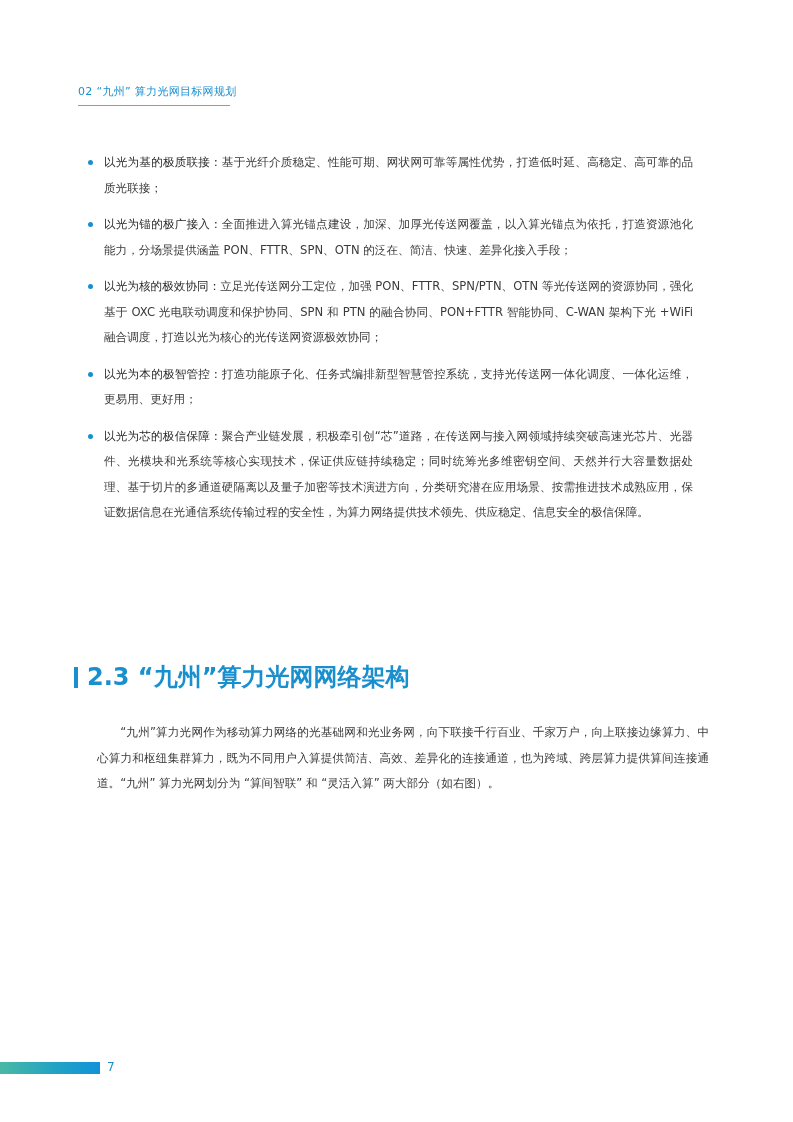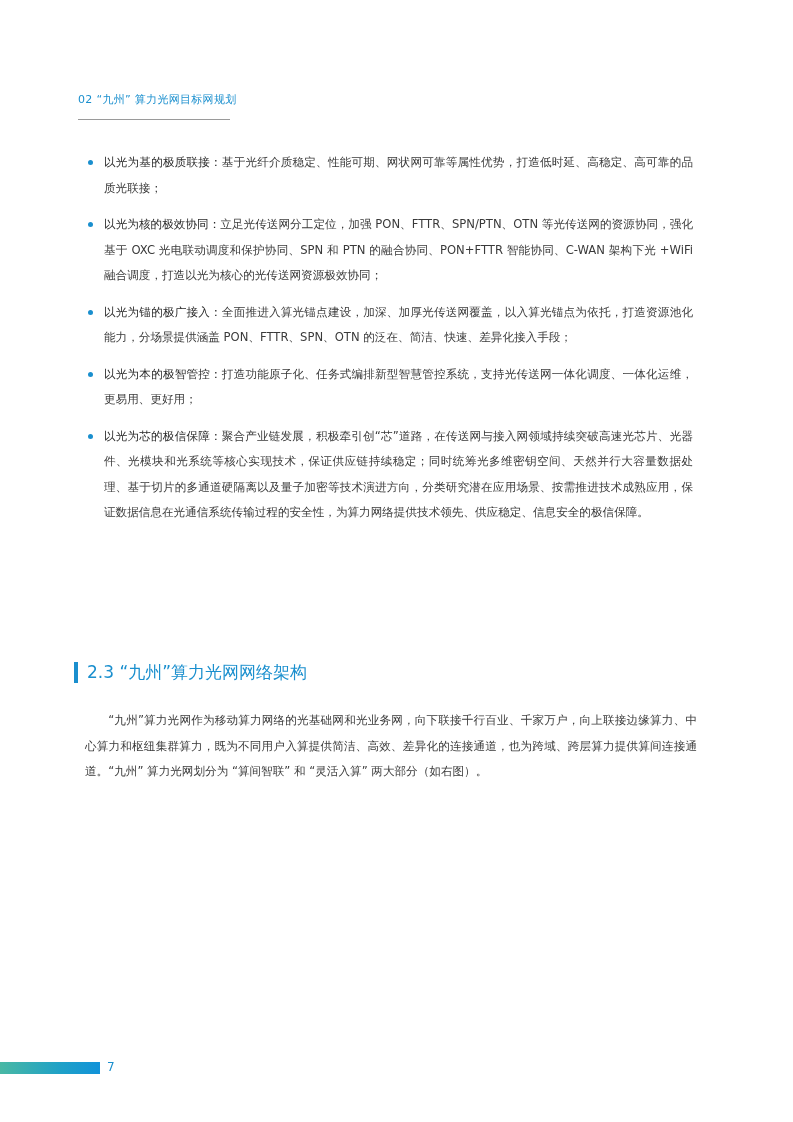--- a/index.html
+++ b/index.html
@@ -2,24 +2,24 @@
 <html><head>
 <meta charset="utf-8">
 <style>
   html, body { margin: 0; padding: 0; background: #ffffff; }
   body {
     width: 793px; height: 1122px; position: relative; overflow: hidden;
     font-family: "DejaVu Sans", "Liberation Sans", sans-serif;
     color: #3a3a3a;
   }
   .running-header {
-    position: absolute; left: 78px; top: 92px;
+    position: absolute; left: 78px; top: 84px;
     width: 152px;
     font-size: 11px; color: #1a8fce; letter-spacing: 0.3px;
-    padding-bottom: 12px;
+    padding-bottom: 6px;
     border-bottom: 1px solid #9a9a9a;
     white-space: nowrap;
   }
   .bullets {
     position: absolute; left: 88px; top: 150px; width: 605px;
     margin: 0; padding: 0; list-style: none;
   }
   .bullet-item {
     position: relative; padding-left: 16px;
     font-size: 11.6px; line-height: 25.5px;
@@ -28,29 +28,29 @@
   }
   .bullet-dot {
     position: absolute; left: 0; top: 10px;
     width: 5px; height: 5px; border-radius: 50%;
     background: #1a8fce;
   }
   .bullet-term { font-weight: normal; color: #2a2a2a; }
   .section-heading {
     position: absolute; left: 74px; top: 661px;
     display: flex; align-items: center;
-    font-size: 17px; color: #1a8fce; white-space: nowrap;
+    font-size: 24px; color: #1a8fce; white-space: nowrap; font-weight: bold;
   }
   .heading-bar {
     width: 4px; height: 21px; background: #1a8fce; margin-right: 9px;
   }
   .section-body {
     position: absolute; left: 81px; top: 704px; width: 612px;
     font-size: 11.6px; line-height: 25.5px; text-indent: 2em;
-    text-align: justify; color: #3a3a3a; margin: 4px;
+    text-align: justify; color: #3a3a3a; margin: 16px;
   }
   .footer-bar {
     position: absolute; left: 0; top: 1062px; width: 100px; height: 12px;
     background: linear-gradient(to right, #49b8a4, #1fa1c7 60%, #1192d9);
   }
   .page-number {
     position: absolute; left: 107px; top: 1060px;
     font-size: 12px; color: #1a8fce;
   }
 </style>
@@ -59,25 +59,25 @@
 
 <div class="running-header">02 “九州” 算力光网目标网规划</div>
 
 <ul class="bullets">
   <li class="bullet-item">
     <span class="bullet-dot"></span>
     <span class="bullet-term">以光为基的极质联接：</span><span>基于光纤介质稳定、性能可期、网状网可靠等属性优势，打造低时延、高稳定、高可靠的品质光联接；</span>
   </li>
   <li class="bullet-item">
     <span class="bullet-dot"></span>
-    <span class="bullet-term">以光为核的极效协同：</span><span>立足光传送网分工定位，加强 PON、FTTR、SPN/PTN、OTN 等光传送网的资源协同，强化基于 OXC 光电联动调度和保护协同、SPN 和 PTN 的融合协同、PON+FTTR 智能协同、C-WAN 架构下光 +WiFi 融合调度，打造以光为核心的光传送网资源极效协同；</span>
+    <span class="bullet-term">以光为锚的极广接入：</span><span>全面推进入算光锚点建设，加深、加厚光传送网覆盖，以入算光锚点为依托，打造资源池化能力，分场景提供涵盖 PON、FTTR、SPN、OTN 的泛在、简洁、快速、差异化接入手段；</span>
   </li>
   <li class="bullet-item">
     <span class="bullet-dot"></span>
-    <span class="bullet-term">以光为锚的极广接入：</span><span>全面推进入算光锚点建设，加深、加厚光传送网覆盖，以入算光锚点为依托，打造资源池化能力，分场景提供涵盖 PON、FTTR、SPN、OTN 的泛在、简洁、快速、差异化接入手段；</span>
+    <span class="bullet-term">以光为核的极效协同：</span><span>立足光传送网分工定位，加强 PON、FTTR、SPN/PTN、OTN 等光传送网的资源协同，强化基于 OXC 光电联动调度和保护协同、SPN 和 PTN 的融合协同、PON+FTTR 智能协同、C-WAN 架构下光 +WiFi 融合调度，打造以光为核心的光传送网资源极效协同；</span>
   </li>
   <li class="bullet-item">
     <span class="bullet-dot"></span>
     <span class="bullet-term">以光为本的极智管控：</span><span>打造功能原子化、任务式编排新型智慧管控系统，支持光传送网一体化调度、一体化运维，更易用、更好用；</span>
   </li>
   <li class="bullet-item">
     <span class="bullet-dot"></span>
     <span class="bullet-term">以光为芯的极信保障：</span><span>聚合产业链发展，积极牵引创“芯”道路，在传送网与接入网领域持续突破高速光芯片、光器件、光模块和光系统等核心实现技术，保证供应链持续稳定；同时统筹光多维密钥空间、天然并行大容量数据处理、基于切片的多通道硬隔离以及量子加密等技术演进方向，分类研究潜在应用场景、按需推进技术成熟应用，保证数据信息在光通信系统传输过程的安全性，为算力网络提供技术领先、供应稳定、信息安全的极信保障。</span>
   </li>
 </ul>

